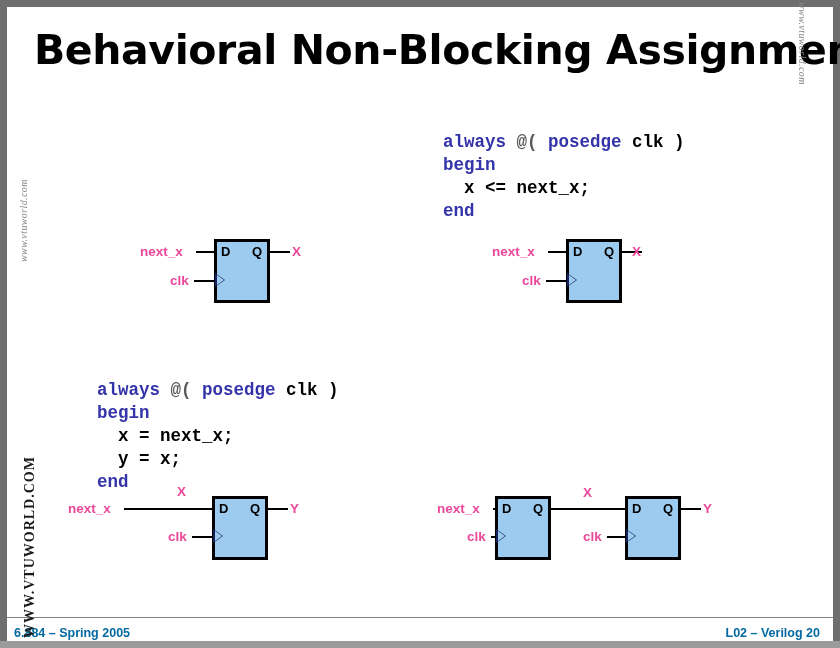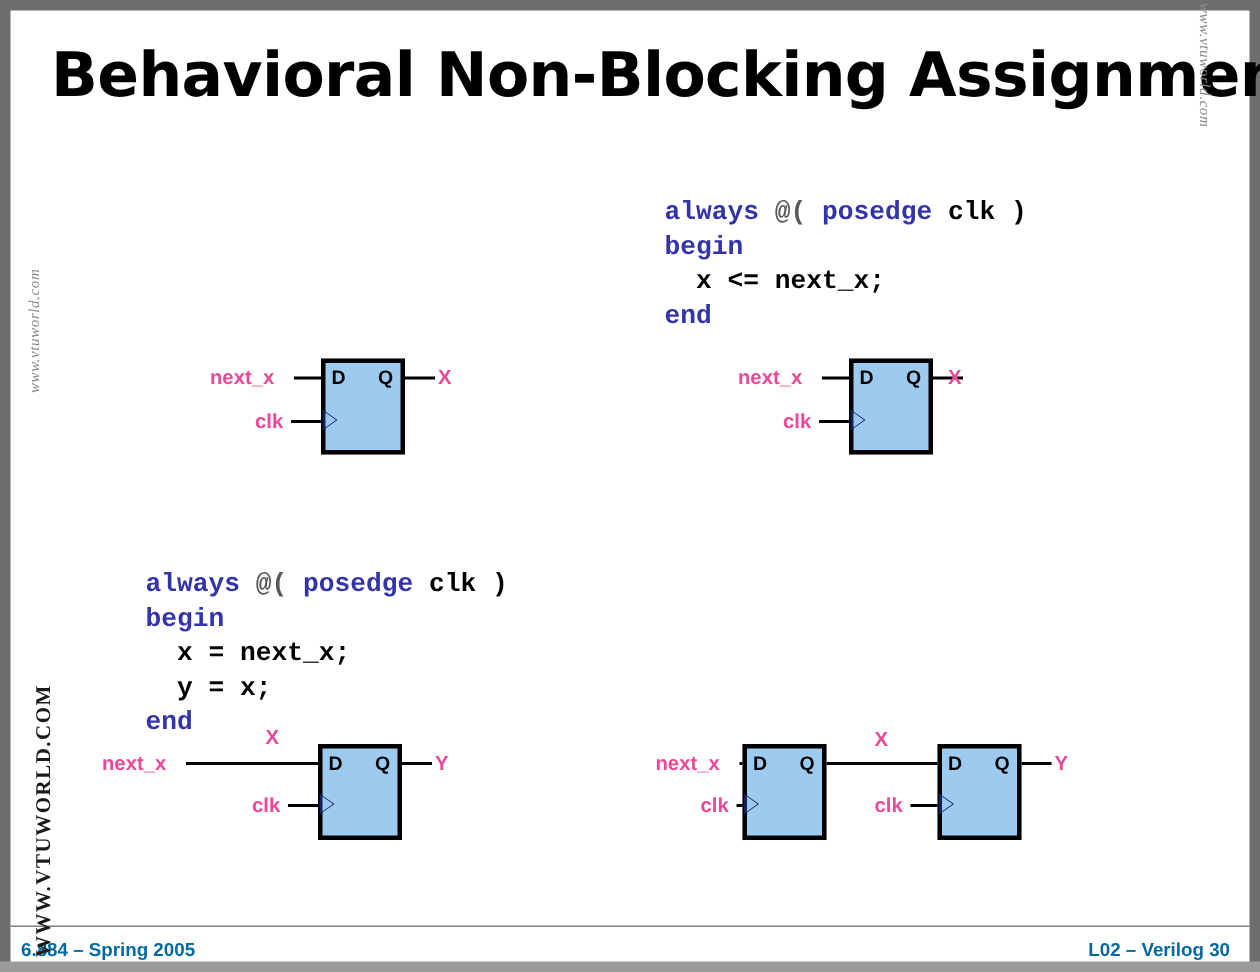--- a/index.html
+++ b/index.html
@@ -230,19 +230,19 @@
     <div class="clk-tri" style="left:626px; top:529px;"></div>
     <div class="clk-tri-inner" style="left:628px; top:531px;"></div>
 
     <div class="wire" style="left:681px; top:508px; width:20px;"></div>
     <div class="sig-label" style="left:703px; top:501px;">Y</div>
   </div>
 
   <div class="footer-rule"></div>
   <div class="footer-text footer-left">6.884 – Spring 2005</div>
   <div class="footer-text footer-center">02/04/05</div>
-  <div class="footer-text footer-right">L02 – Verilog  30</div>
+  <div class="footer-text footer-right">L02 – Verilog  20</div>
 
   <div class="wm wm-italic wm-tr">www.vtuworld.com</div>
   <div class="wm wm-italic wm-ml">www.vtuworld.com</div>
   <div class="wm wm-bold   wm-bl">WWW.VTUWORLD.COM</div>
 
 </div>
 
 </body></html>

